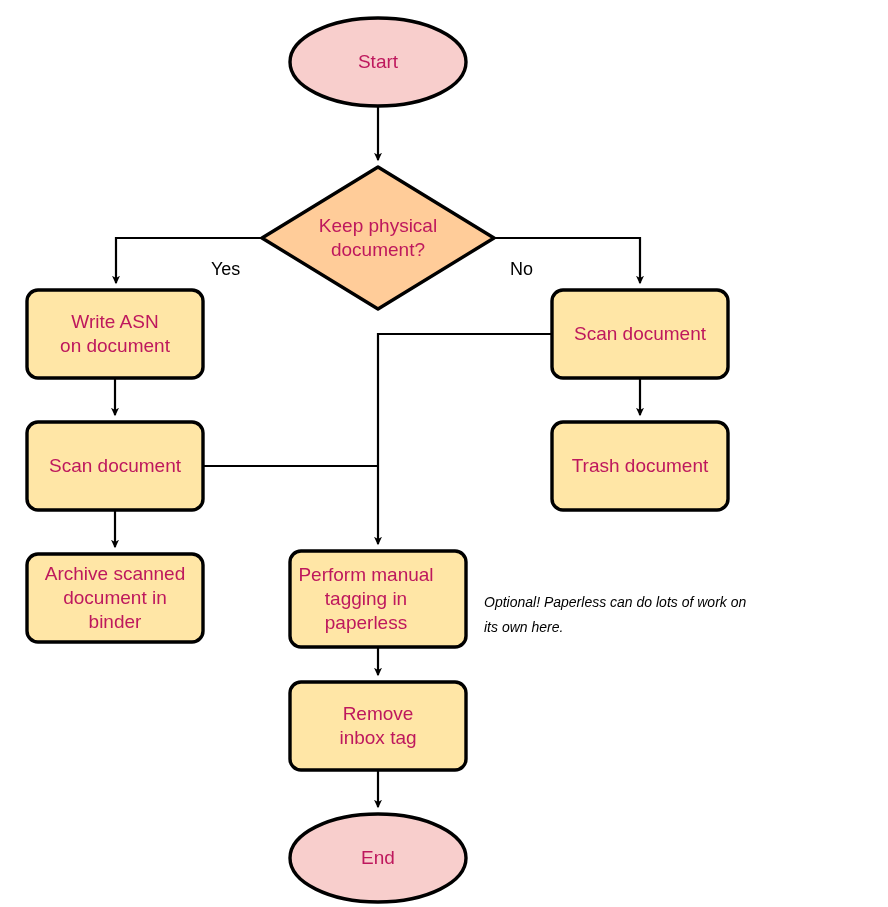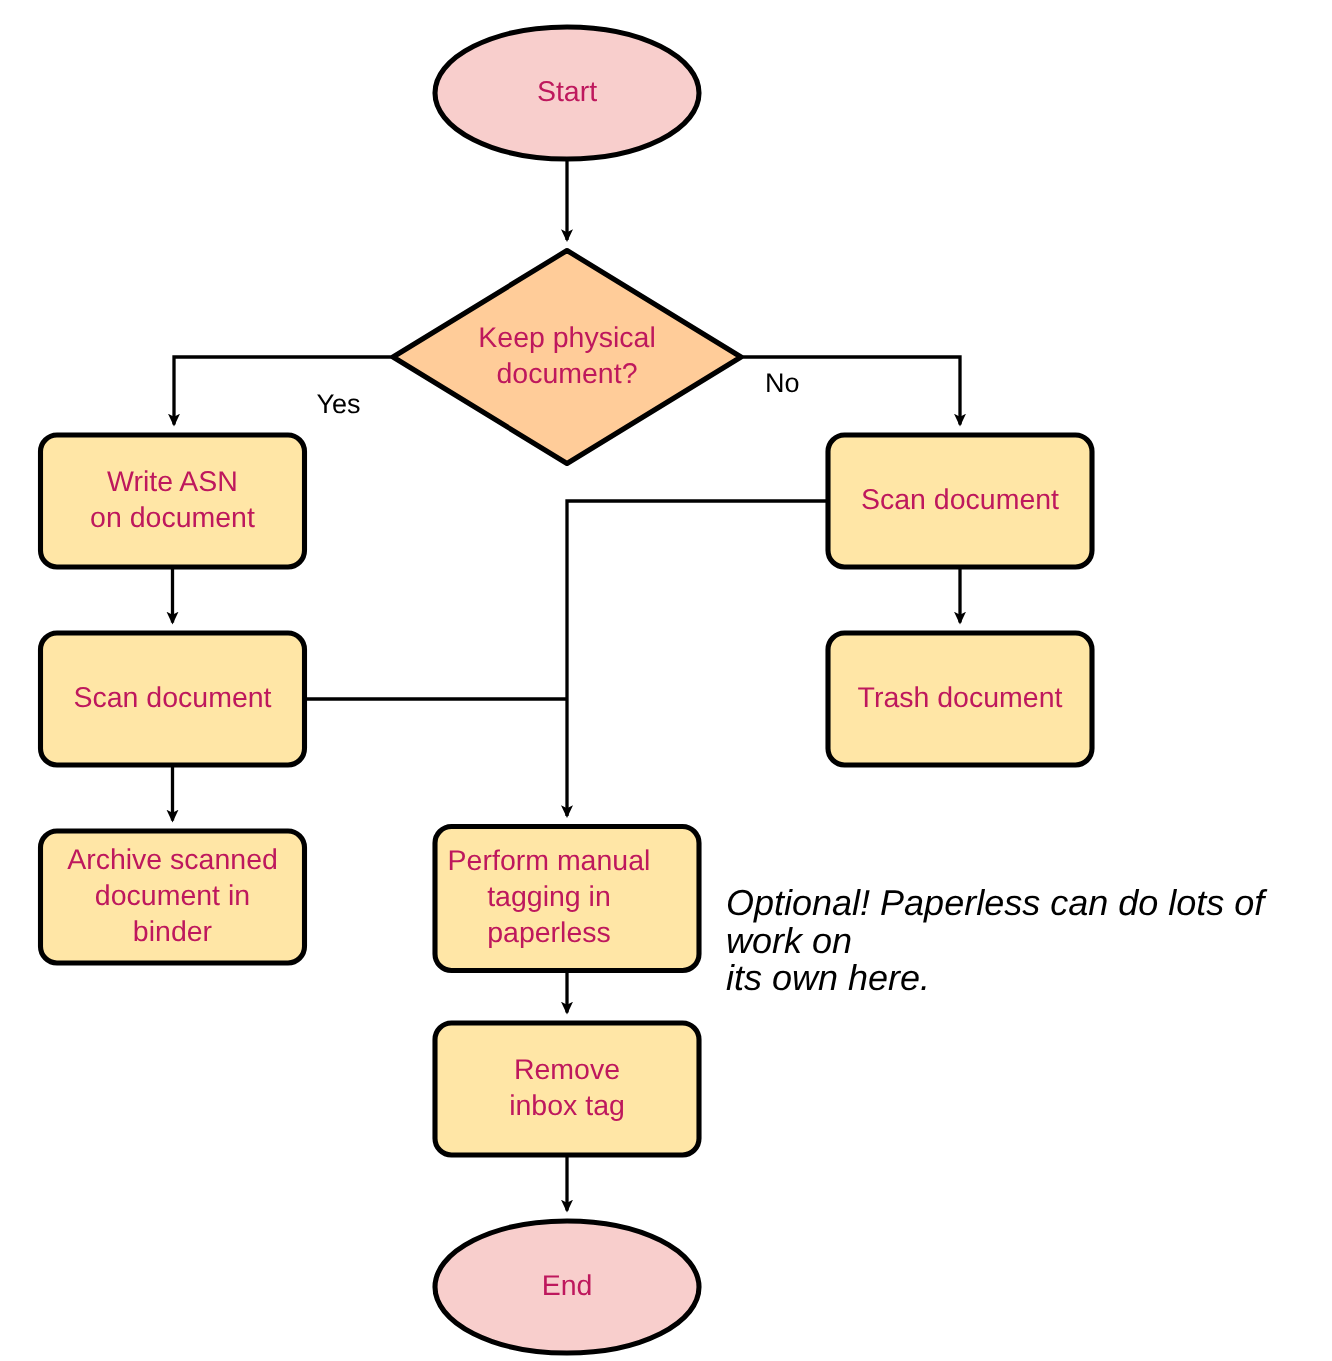--- a/index.html
+++ b/index.html
@@ -40,21 +40,21 @@
     font-family: "Liberation Sans", sans-serif;
     font-size: 18px;
     line-height: 20px;
     color: #000000;
     margin-top: 48px;
   }
   .note-text {
     position: absolute;
     font-family: "Liberation Sans", sans-serif;
     font-style: italic;
-    font-size: 24px;
+    font-size: 14px;
     line-height: 25px;
     color: #000000;
     white-space: pre-line;
   }
 </style>
 </head>
 <body>
 
 <svg id="flow-canvas" viewBox="0 0 888 907" xmlns="http://www.w3.org/2000/svg">
   <defs>
@@ -132,16 +132,16 @@
 tagging in
 paperless</div>
 
 <div class="node-label" style="left:290px; top:682px; width:176px; height:88px;border-radius:18px;">Remove
 inbox tag</div>
 
 <div class="node-label" style="left:290px; top:814px; width:176px; height:88px;">End</div>
 
 <div class="edge-label" style="left:211px; top:211px;">Yes</div>
 
-<div class="edge-label" style="left:510px; top:197px;">No</div>
+<div class="edge-label" style="left:510px; top:211px;">No</div>
 
 <div class="note-text" style="left:484px; top:590px; width:400px;">Optional! Paperless can do lots of work on
 its own here.</div>
 
 </body></html>

